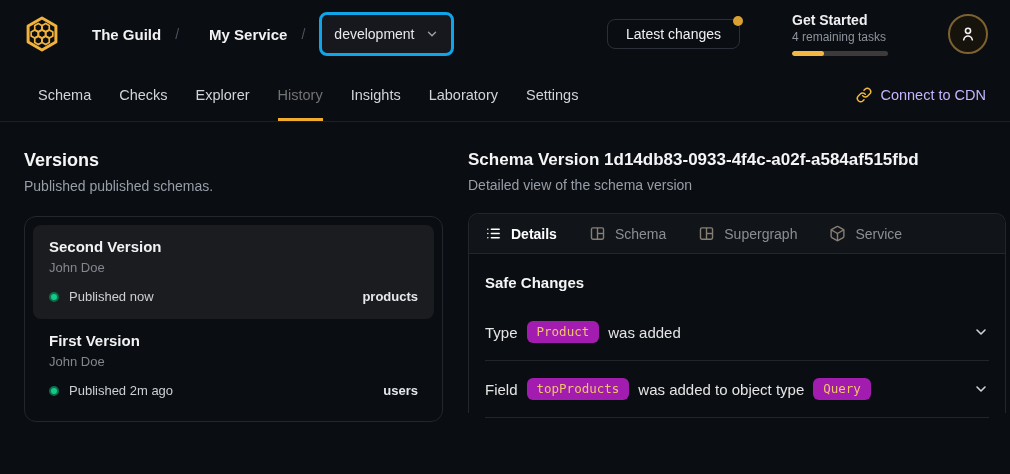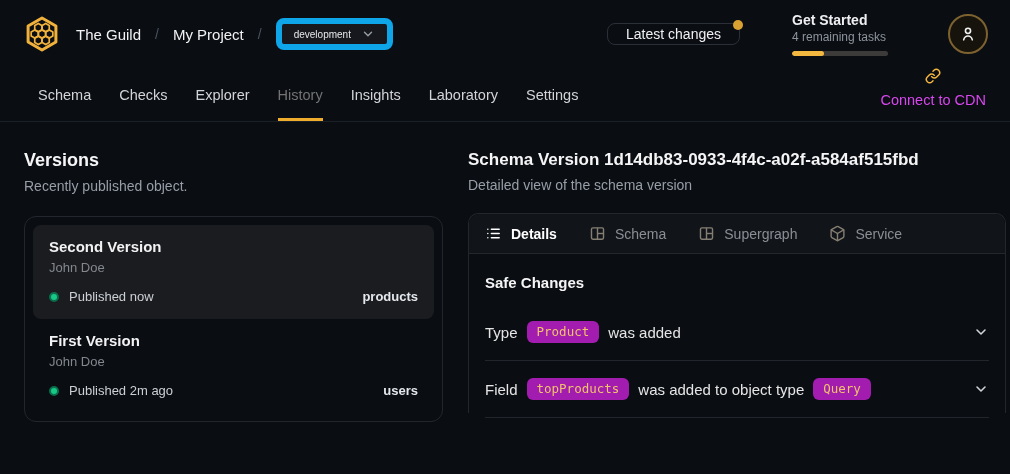--- a/index.html
+++ b/index.html
@@ -9,31 +9,31 @@
     color:#ededee;
     font-family:"Liberation Sans", sans-serif;
     font-size:14px;
     position:relative;
   }
 
   
   .header { height:68px; display:flex; align-items:center; padding:0 22px 0 22px; }
   .logo { width:40px; height:40px; flex:0 0 auto; }
   .crumbs { display:flex; align-items:center; gap:14px; margin-left:14px; }
-  .brand, .project { font-size:15px; font-weight:400; color:#f2f2f3; cursor:pointer; }
+  .brand, .project { font-size:15px; font-weight:700; color:#f2f2f3; cursor:pointer;margin-left:16px; }
   .slash { color:#4b5260; font-size:14px; }
   .target-select {
     display:flex; align-items:center; gap:10px;
-    background:#16181d; border:6px solid #0ea5e9; border-radius:8px;
-    height:32px; padding:0 12px; font-size:10px; color:#e8e8ea; cursor:pointer;
+    background:#16181d; border:3px solid #0ea5e9; border-radius:8px;
+    height:44px; padding:0 12px; font-size:14px; color:#e8e8ea; cursor:pointer;
   }
   .hdr-right { margin-left:auto; display:flex; align-items:center; }
   .latest-btn {
     position:relative; background:transparent; border:1px solid #2b2f37;
-    border-radius:8px; height:22px; padding:0 18px; color:#f0f0f2; font-size:14px;
+    border-radius:8px; height:30px; padding:0 18px; color:#f0f0f2; font-size:14px;
     font-family:inherit; cursor:pointer;
   }
   .latest-dot {
     position:absolute; top:-4px; right:-4px; width:10px; height:10px;
     border-radius:50%; background:#d9a131;
   }
   .getstarted { margin-left:52px; width:96px; cursor:pointer; }
   .gs-title { font-size:14px; font-weight:600; color:#f0f0f2; }
   .gs-sub { font-size:12px; color:#8d939c; margin-top:2px; white-space:nowrap; }
   .gs-bar { margin-top:7px; width:96px; height:5px; border-radius:3px; background:#3c3b39; overflow:hidden; }
@@ -50,21 +50,21 @@
     display:flex; align-items:stretch; padding:0 24px 0 38px;
   }
   .nav-tabs { display:flex; gap:28px; }
   .nav-tab {
     display:flex; align-items:center; font-size:14.5px; font-weight:500;
     color:#d2d4d8; cursor:pointer; border-bottom:3px solid transparent; padding-top:3px;
   }
   .nav-tab.active { color:#737373; border-bottom-color:#f0ad2d; }
   .cdn-link {
     margin-left:auto; display:flex; align-items:center; gap:8px;
-    color:#d946ef; font-size:14.5px; font-weight:500; cursor:pointer;flex-direction:column;
+    color:#c4b5fd; font-size:14.5px; font-weight:500; cursor:pointer;
   }
 
   
   .main { display:flex; padding:28px 4px 0 24px; gap:25px; }
   .col-left { width:419px; flex:0 0 auto; }
   .col-right { flex:1; min-width:0; }
 
   h2.panel-title { font-size:18px; font-weight:700; color:#f5f5f6; }
   .panel-sub { font-size:14px; color:#979ea8; margin-top:7px; }
 
@@ -126,21 +126,21 @@
       <path transform="translate(23.7,13.6)" d="M0,-4.1 L3.55,-2.05 L3.55,2.05 L0,4.1 L-3.55,2.05 L-3.55,-2.05 Z"></path>
       <path transform="translate(16.3,13.6)" d="M0,-4.1 L3.55,-2.05 L3.55,2.05 L0,4.1 L-3.55,2.05 L-3.55,-2.05 Z"></path>
       <path transform="translate(23.7,26.4)" d="M0,-4.1 L3.55,-2.05 L3.55,2.05 L0,4.1 L-3.55,2.05 L-3.55,-2.05 Z"></path>
       <path transform="translate(16.3,26.4)" d="M0,-4.1 L3.55,-2.05 L3.55,2.05 L0,4.1 L-3.55,2.05 L-3.55,-2.05 Z"></path>
     </g>
   </svg>
 
   <div class="crumbs">
     <span class="brand">The Guild</span>
     <span class="slash">/</span>
-    <span class="project">My Project</span>
+    <span class="project">My Service</span>
     <span class="slash">/</span>
     <div class="target-select">
       <span>development</span>
       <svg width="14" height="14" viewBox="0 0 24 24" fill="none" stroke="#9aa0a8" stroke-width="2.4" stroke-linecap="round" stroke-linejoin="round">
           <polyline points="6 9 12 15 18 9"></polyline>
         </svg>
     </div>
   </div>
 
   <div class="hdr-right">
@@ -182,21 +182,21 @@
       <path d="M14 11a5 5 0 0 0-7.54-.54l-3 3a5 5 0 0 0 7.07 7.07L12 19.07"></path>
     </svg>
     <span>Connect to CDN</span>
   </div>
 </div>
 
 <div class="main">
 
   <div class="col-left">
     <h2 class="panel-title">Versions</h2>
-    <div class="panel-sub">Recently published object.</div>
+    <div class="panel-sub">Published published schemas.</div>
 
     <div class="versions-box">
       <div class="version-item selected">
         <div class="v-name">Second Version</div>
         <div class="v-author">John Doe</div>
         <div class="v-row">
           <span class="pub-dot"></span>
           <span class="v-status">Published now</span>
           <span class="v-service">products</span>
         </div>

